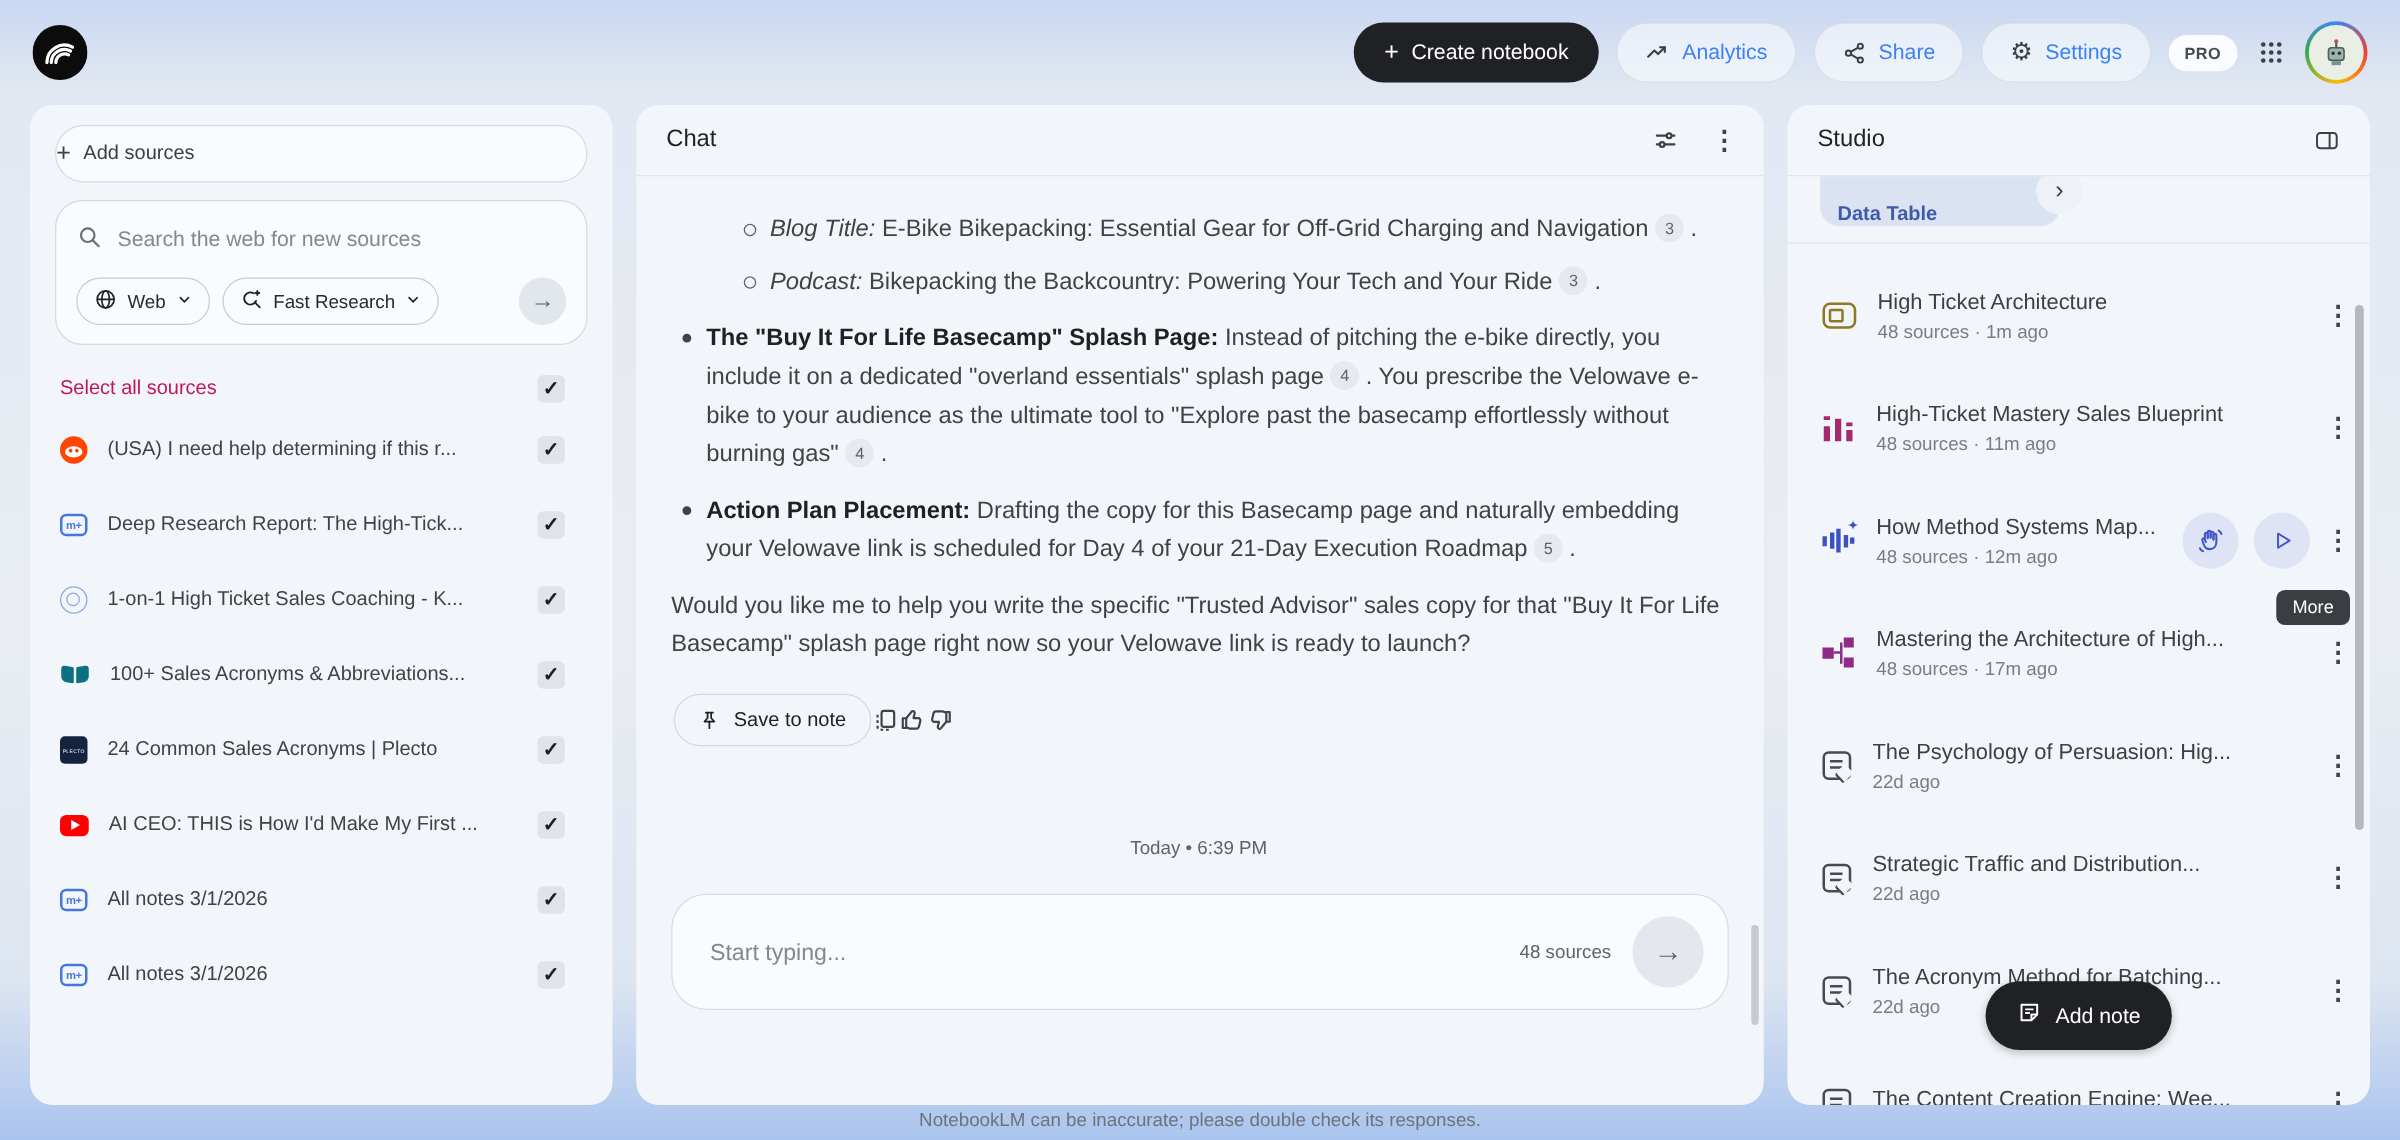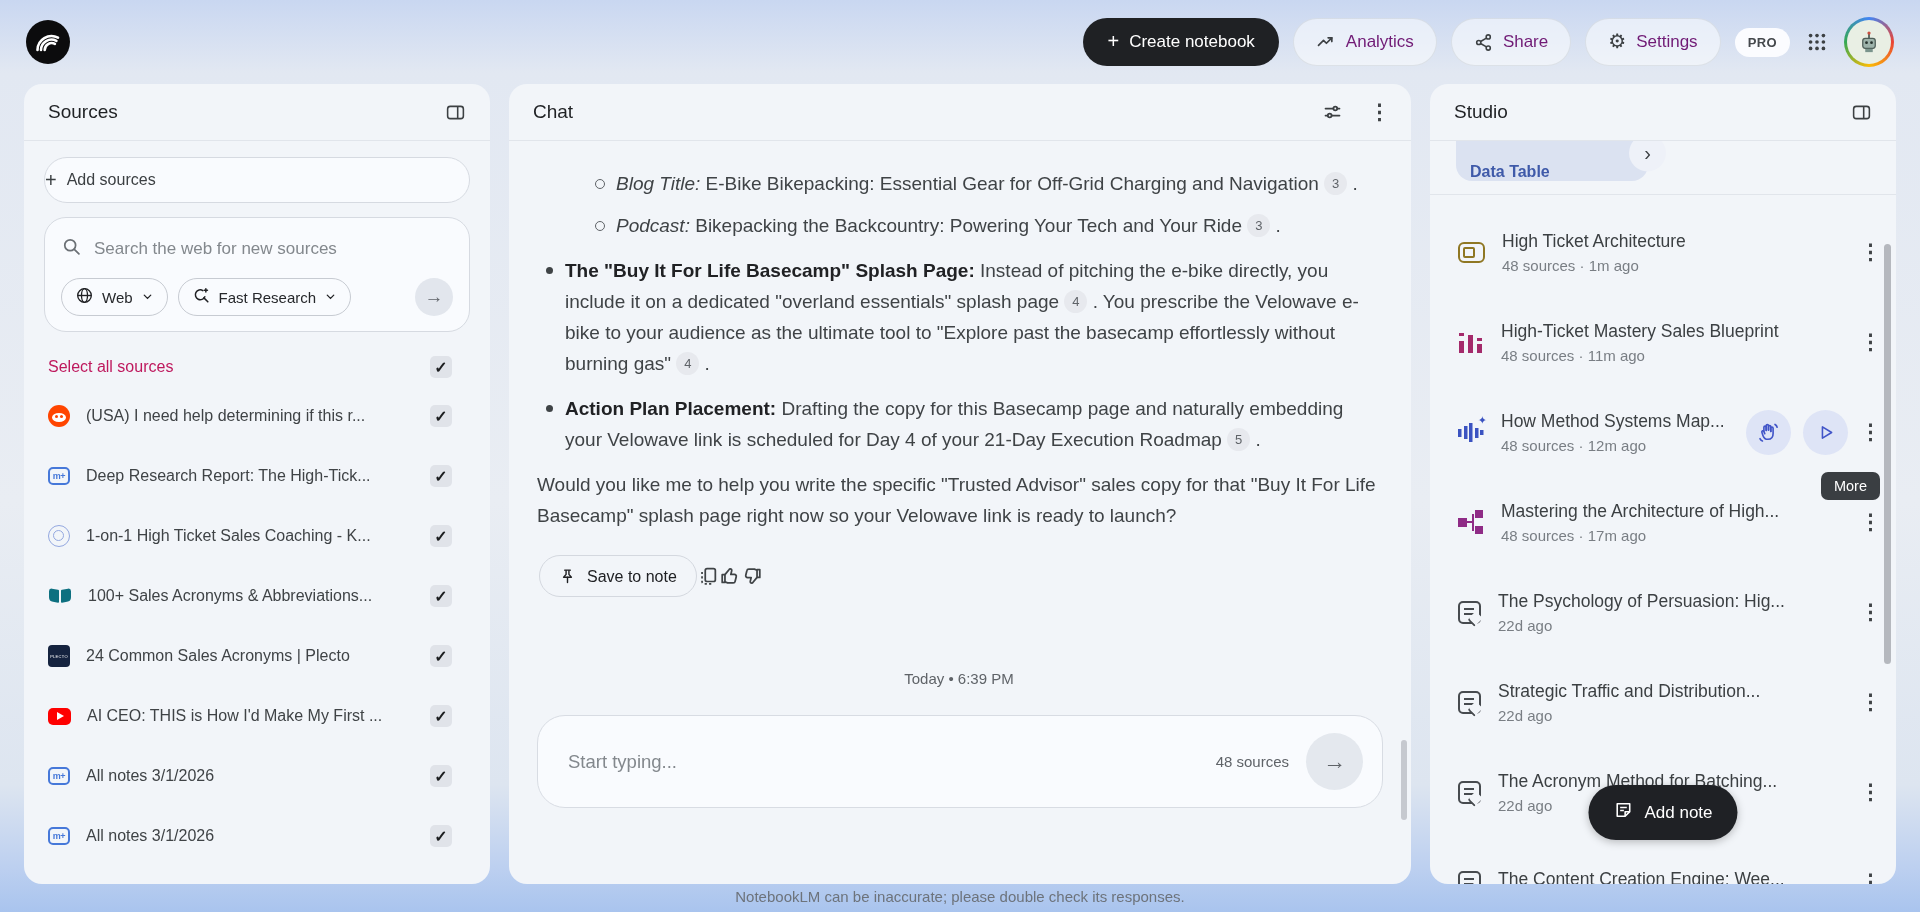--- a/index.html
+++ b/index.html
@@ -9,21 +9,21 @@
     background:linear-gradient(180deg,#c9d7f1 0%,#e2e8f2 8%,#e9edf3 55%,#dde5f0 86%,#bdd0f0 95%,#a9c4ee 100%);
     position:relative;
   }
   
   .header{position:absolute;top:0;left:0;right:0;height:84px;display:flex;align-items:center;padding:0 26px;}
   .logo{width:44px;height:44px;flex:0 0 auto}
   .header-title{font-size:26px;color:#1d1f21;margin-left:36px;letter-spacing:.2px;flex:0 1 auto;white-space:nowrap}
   .header-right{margin-left:auto;display:flex;align-items:center;gap:14px}
   .btn-dark{height:48px;border-radius:24px;background:#1f2124;color:#fff;display:flex;align-items:center;gap:10px;padding:0 24px;font-size:17px;cursor:pointer}
   .btn-dark .plus::after{content:"+";font-size:20px;line-height:1}
-  .pill{height:48px;border-radius:24px;background:rgba(252,253,255,.55);border:1px solid rgba(60,64,67,.10);display:flex;align-items:center;gap:10px;padding:0 22px;font-size:17px;color:#701a75;cursor:pointer}
+  .pill{height:48px;border-radius:24px;background:rgba(252,253,255,.55);border:1px solid rgba(60,64,67,.10);display:flex;align-items:center;gap:10px;padding:0 22px;font-size:17px;color:#3b82f6;cursor:pointer}
   .pill svg{display:block}
   .gear::after{content:"⚙";font-size:20px;color:#3c4043;line-height:1}
   .pro-badge{background:#fbfcff;border-radius:15px;padding:7px 13px;font-size:13px;font-weight:bold;color:#45494d;letter-spacing:.4px}
   .grid-icon{width:26px;height:26px;display:flex;align-items:center;justify-content:center;cursor:pointer}
   .avatar{width:50px;height:50px;border-radius:50%;padding:3px;background:conic-gradient(#4285F4,#EA4335,#FBBC05,#34A853,#4285F4);cursor:pointer}
   .avatar-inner{width:100%;height:100%;border-radius:50%;background:#e9efe4;overflow:hidden;display:flex;align-items:center;justify-content:center}
   
   .panels{position:absolute;top:84px;left:24px;right:24px;height:800px;display:flex;gap:19px}
   .panel{background:#f2f5f9;border-radius:18px;overflow:hidden;position:relative}
   .panel-sources{width:466px;flex:0 0 auto}
@@ -189,29 +189,20 @@
             <rect x="9" y="17.5" width="6" height="2.6" fill="#7a948c"></rect>
           </svg>
       </span>
     </span>
   </div>
 </div>
 
 <div class="panels">
 
   <div class="panel panel-sources">
-    <div class="panel-header">
-      <span class="panel-title">Sources</span>
-      <span class="hicon">
-        <svg width="21" height="21" viewBox="0 0 24 24" fill="none" stroke="#3c4043" stroke-width="1.8">
-            <rect x="3" y="5" width="18" height="14" rx="3"></rect>
-            <line x1="14.5" y1="5" x2="14.5" y2="19"></line>
-          </svg>
-      </span>
-    </div>
     <div class="add-sources-btn">
       <span class="plus"></span>
       <span>Add sources</span>
     </div>
     <div class="search-card">
       <div class="search-row">
         <span><svg width="21" height="21" viewBox="0 0 24 24" fill="none" stroke="#6b7075" stroke-width="2" stroke-linecap="round">
               <circle cx="10.5" cy="10.5" r="6.2"></circle>
               <path d="M15.2 15.2L20.5 20.5"></path>
             </svg></span>

